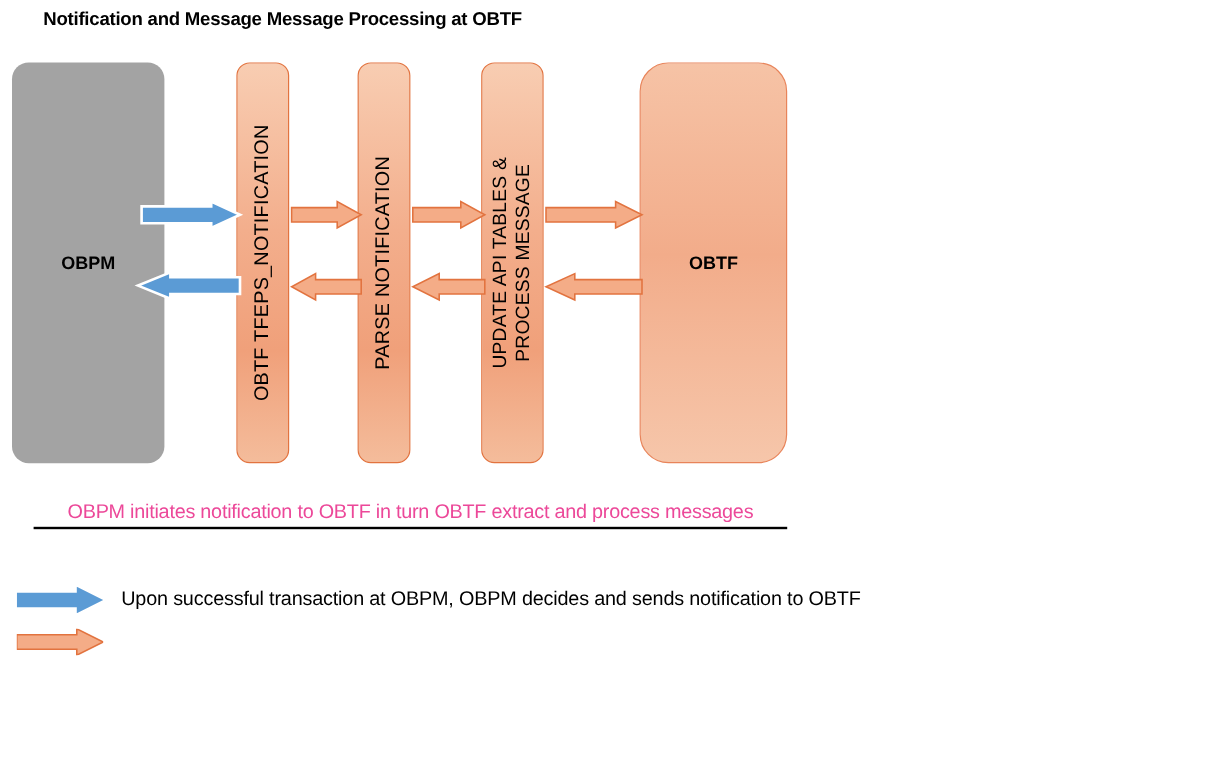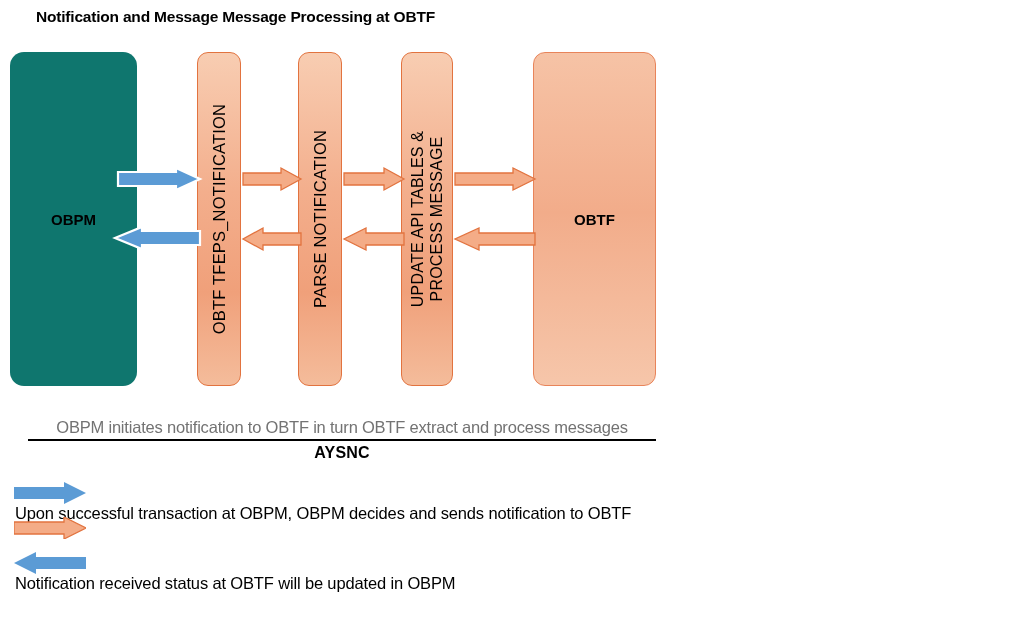--- a/index.html
+++ b/index.html
@@ -52,33 +52,33 @@
     color: #000000;
     white-space: nowrap;
   }
 
   
   #node-obpm {
     left: 10px;
     top: 52px;
     width: 127px;
     height: 334px;
-    background: #0f766e;
+    background: #a3a3a3;
     border: none;
   }
 
   
   #node-obtf {
     left: 533px;
     top: 52px;
     width: 123px;
     height: 334px;
     background: linear-gradient(180deg, #F6C3A6 0%, #F2AC8A 48%, #F6C6AA 100%);
     border: 1px solid #E8845A;
-    border-radius: 12px;
+    border-radius: 24px;
   }
 
   
   .lane {
     position: absolute;
     box-sizing: border-box;
     top: 52px;
     height: 334px;
     background: linear-gradient(180deg, #F8CDB2 0%, #F3AE8C 42%, #F0A07A 72%, #F4BC9B 100%);
     border: 1px solid #E2733F;
@@ -119,21 +119,21 @@
     position: absolute;
     left: 28px;
     top: 418px;
     width: 628px;
     text-align: center;
   }
   #caption-line {
     font-size: 16.5px;
     white-space: nowrap;
     letter-spacing: -0.2px;
-    color: #737373;
+    color: #ec4899;
   }
   #caption-rule {
     margin-top: 2px;
     border-top: 2.5px solid #000000;
     width: 100%;
   }
   #caption-mode {
     margin-top: 3px;
     font-size: 16px;
     font-weight: bold;
@@ -145,21 +145,21 @@
   #legend {
     position: absolute;
     left: 0;
     top: 482px;
     width: 1016px;
   }
   .legend-row {
     position: relative;
     height: 35px;
     display: flex;
-    flex-direction: column;
+    align-items: center;
   }
   .legend-arrow {
     position: relative;
     width: 72px;
     height: 22px;
     margin-left: 14px;
     flex: 0 0 auto;
   }
   .legend-arrow svg { display: block; width: 100%; height: 100%; }
   .legend-text {
@@ -246,21 +246,20 @@
     <svg viewBox="0 0 80 22" preserveAspectRatio="none">
       <polygon points="80,5 24,5 24,0 0,11 24,22 24,17 80,17" fill="#F4AC87" stroke="#E2733F" stroke-width="1.3"></polygon>
     </svg>
   </div>
 
 </div>
 
 <div id="caption-block">
   <div id="caption-line">OBPM initiates notification to OBTF in turn OBTF extract and process messages</div>
   <div id="caption-rule"></div>
-  <div id="caption-mode">AYSNC</div>
 </div>
 
 <div id="legend">
 
   <div class="legend-row">
     <div class="legend-arrow">
       <svg viewBox="0 0 72 22" preserveAspectRatio="none">
         <polygon points="0,5 50,5 50,0 72,11 50,22 50,17 0,17" fill="#5B9BD5"></polygon>
       </svg>
     </div>
@@ -269,22 +268,14 @@
 
   <div class="legend-row">
     <div class="legend-arrow">
       <svg viewBox="0 0 72 22" preserveAspectRatio="none">
         <polygon points="0,5 50,5 50,0 72,11 50,22 50,17 0,17" fill="#F4AC87" stroke="#E2733F" stroke-width="1.3"></polygon>
       </svg>
     </div>
   </div>
 
 
-  <div class="legend-row">
-    <div class="legend-arrow">
-      <svg viewBox="0 0 72 22" preserveAspectRatio="none">
-        <polygon points="72,5 22,5 22,0 0,11 22,22 22,17 72,17" fill="#5B9BD5"></polygon>
-      </svg>
-    </div>
-    <div class="legend-text">Notification received status at OBTF will be updated in OBPM</div>
-  </div>
 
 </div>
 
 </body></html>

